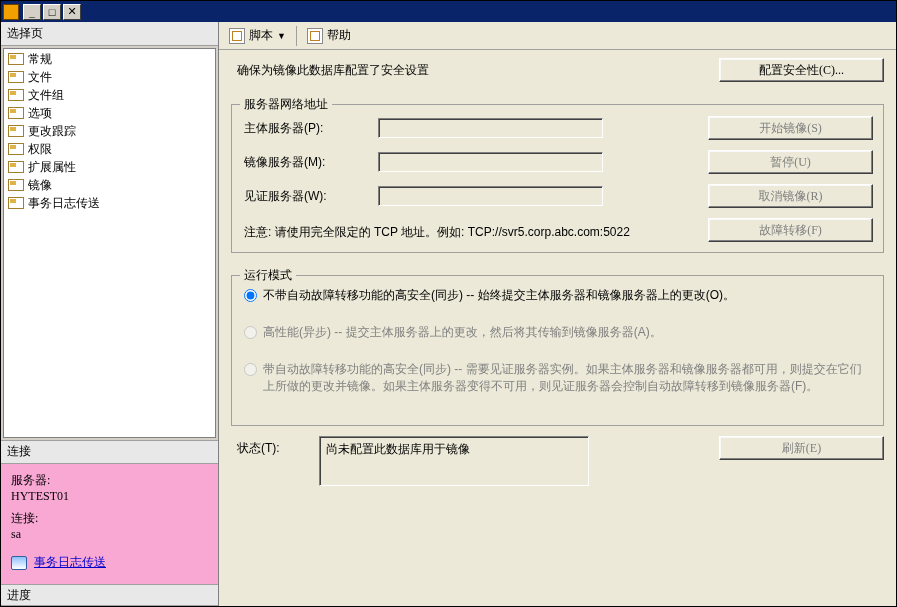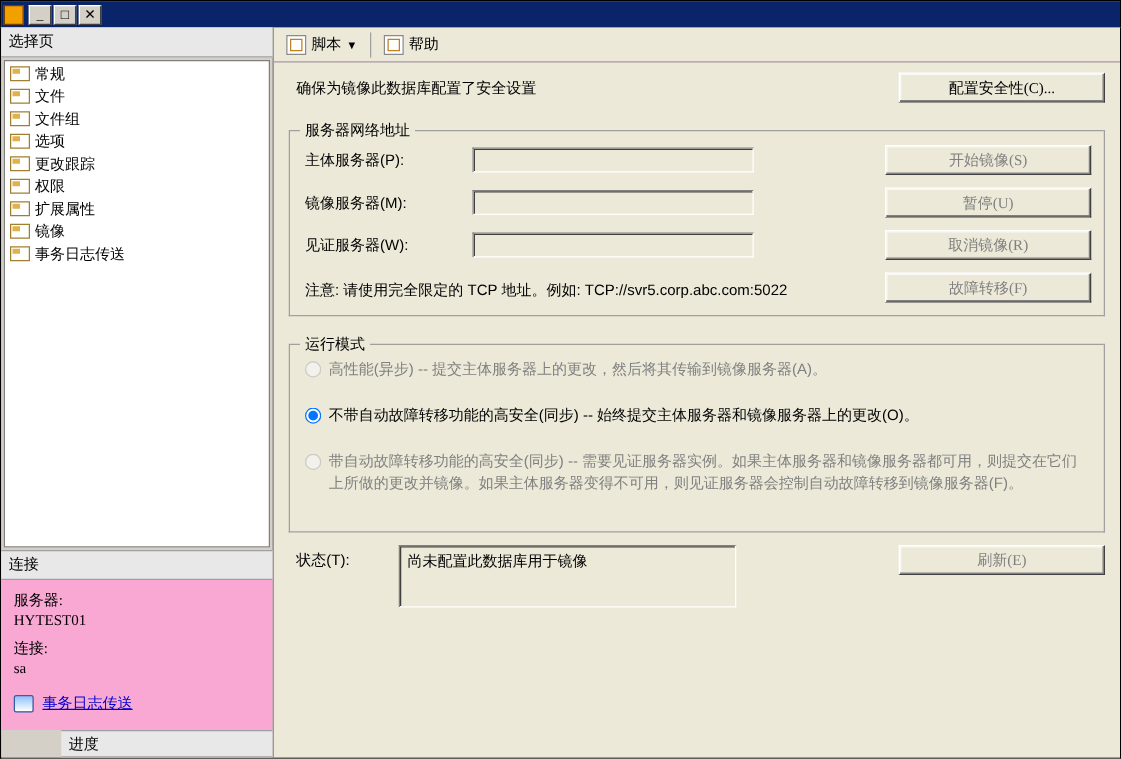--- a/index.html
+++ b/index.html
@@ -22,21 +22,21 @@
   .tree-item { display:flex; height:18px; padding:0 4px; cursor:pointer; }
   .tico { width:16px; height:14px; margin-right:4px; position:relative; }
   .tico::before { content:""; position:absolute; left:0; top:2px; width:14px; height:10px; background:#fff; border:1px solid #a08030; }
   .tico::after  { content:""; position:absolute; left:2px; top:4px; width:6px; height:4px; background:#e0b24a; }
 
   .left-mid { }
   .conn-body { background:#f9a8d4; padding:8px 10px; font-family:SimSun,Tahoma; }
   .conn-body .row { margin-bottom:6px; line-height:16px; }
   .conn-body a { color:#0000cc; text-decoration:underline; cursor:pointer; }
   .connIco { display:inline-block; width:16px; height:14px; vertical-align:middle; margin-right:4px; background:linear-gradient(#8ec0ff,#fff); border:1px solid #3060a0; border-radius:2px; }
-  .progress-hdr { height:22px; background:#e8e8e8; border-top:1px solid #a0a0a0; border-bottom:1px solid #a0a0a0; display:flex; align-items:center; padding:0 6px;margin-left:48px; }
+  .progress-hdr { height:22px; background:#e8e8e8; border-top:1px solid #a0a0a0; border-bottom:1px solid #a0a0a0; display:flex; align-items:center; padding:0 6px; }
 
   
   .right { flex:1; display:flex; flex-direction:column; background:#701a75; }
   .toolbar { height:28px; border-bottom:1px solid #a0a0a0; display:flex; align-items:center; padding:0 6px; gap:4px; background:#ece9d8; }
   .tbtn { display:flex; align-items:center; gap:4px; padding:2px 4px; cursor:pointer; }
   .tbtn .ico { width:16px; height:16px; background:#fff; border:1px solid #8a8a8a; position:relative; }
   .tbtn .ico::after { content:""; position:absolute; left:2px; top:2px; width:8px; height:8px; border:1px solid #c08020; }
   .caret { font-size:9px; color:#000; }
   .tsep { width:1px; height:20px; background:#a0a0a0; margin:0 2px; }
 
@@ -183,30 +183,30 @@
         <div class="frow" style="margin-bottom:0;">
           <span class="note">注意: 请使用完全限定的 TCP 地址。例如: TCP://svr5.corp.abc.com:5022</span>
           <span class="gap"></span>
           <button class="winbtn" disabled="">故障转移(F)</button>
         </div>
       </div>
 
       <div class="group">
         <span class="legend">运行模式</span>
 
-        <label class="radio-row disabled">
-          <input type="radio" name="mode" disabled="" style="">
-          <span>高性能(异步) -- 提交主体服务器上的更改，然后将其传输到镜像服务器(A)。</span>
-        </label>
         <label class="radio-row">
           <input type="radio" name="mode" checked="" style="">
           <span>不带自动故障转移功能的高安全(同步) -- 始终提交主体服务器和镜像服务器上的更改(O)。</span>
         </label>
         <label class="radio-row disabled">
           <input type="radio" name="mode" disabled="" style="">
+          <span>高性能(异步) -- 提交主体服务器上的更改，然后将其传输到镜像服务器(A)。</span>
+        </label>
+        <label class="radio-row disabled">
+          <input type="radio" name="mode" disabled="" style="">
           <span>带自动故障转移功能的高安全(同步) -- 需要见证服务器实例。如果主体服务器和镜像服务器都可用，则提交在它们上所做的更改并镜像。如果主体服务器变得不可用，则见证服务器会控制自动故障转移到镜像服务器(F)。</span>
         </label>
       </div>
 
       <div class="statusrow">
         <span class="stlabel">状态(T):</span>
         <div class="statusbox"><span>尚未配置此数据库用于镜像</span></div>
         <span style="flex:1;"></span>
         <button class="winbtn" disabled="">刷新(E)</button>
       </div>

